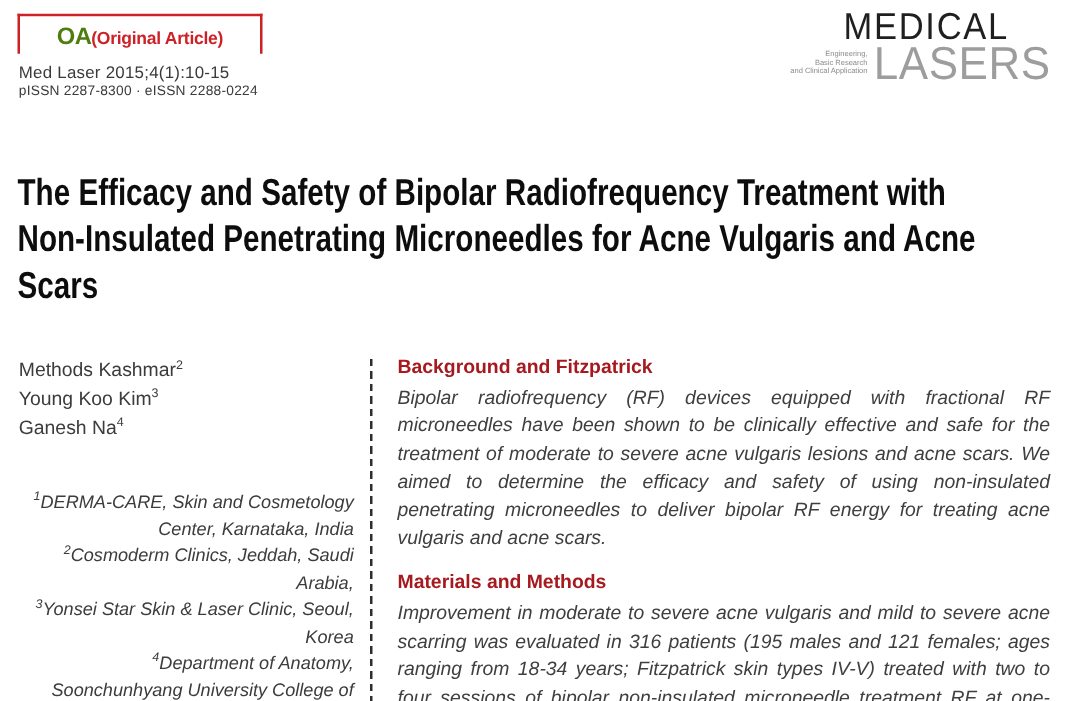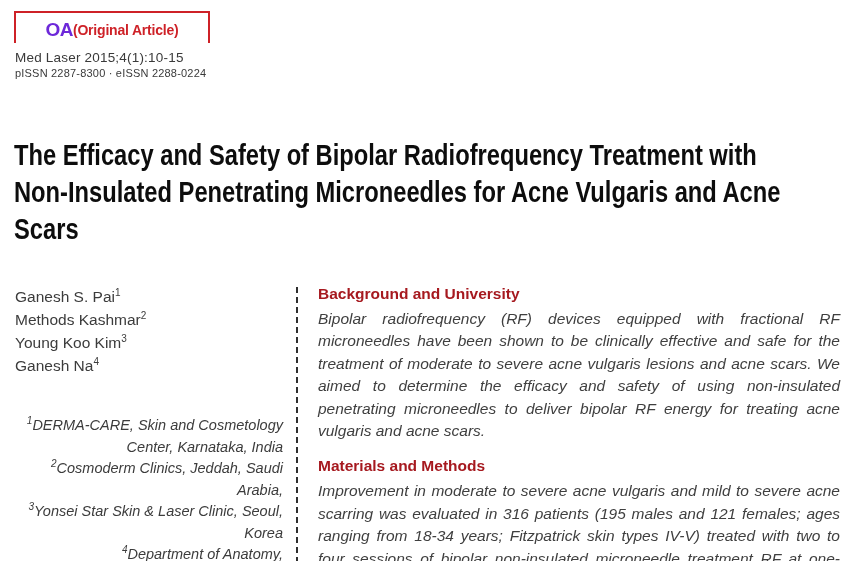--- a/index.html
+++ b/index.html
@@ -18,21 +18,21 @@
 
   
   .badge {
     position: absolute; left: 14px; top: 11px;
     width: 196px; height: 32px;
     border: 2px solid #ce2127; border-bottom: none;
     display: flex; align-items: center; justify-content: center;
     padding-top: 3px;
   }
   .badge-oa {
-    color: #6d28d9; font-weight: bold; font-size: 19px; letter-spacing: -0.5px;
+    color: #4d7c0f; font-weight: bold; font-size: 19px; letter-spacing: -0.5px;
   }
   .badge-sub {
     color: #ce2127; font-weight: bold; font-size: 14px; letter-spacing: -0.2px;
   }
   .citation {
     position: absolute; left: 15px; top: 50px;
     font-size: 13.5px; color: #3a3a3a; letter-spacing: 0.2px;
   }
   .issn {
     position: absolute; left: 15px; top: 67px;
@@ -105,40 +105,50 @@
 
 <div class="page">
 
   <div class="badge">
     <span class="badge-oa">OA</span>
       <span class="badge-sub">(Original Article)</span>
   </div>
   <div class="citation">Med Laser 2015;4(1):10-15</div>
   <div class="issn">pISSN 2287-8300 · eISSN 2288-0224</div>
 
+  <div class="logo">
+    <div class="logo-medical">MEDICAL</div>
+    <div class="logo-row2">
+      <div class="logo-tagline">
+        <div>Engineering,</div>
+        <div>Basic Research</div>
+        <div>and Clinical Application</div>
+      </div>
+      <div class="logo-lasers">LASERS</div>
+    </div>
+  </div>
 
   <h1 class="title">The Efficacy and Safety of Bipolar Radiofrequency Treatment with Non-Insulated Penetrating Microneedles for Acne Vulgaris and Acne Scars</h1>
 
   <div class="left-col">
     <div class="authors">
-      <div class="author"><span>Ganesh S. Pai</span><sup>1</sup></div>
       <div class="author"><span>Methods Kashmar</span><sup>2</sup></div>
       <div class="author"><span>Young Koo Kim</span><sup>3</sup></div>
       <div class="author"><span>Ganesh Na</span><sup>4</sup></div>
     </div>
     <div class="affiliations">
       <div class="affiliation"><sup>1</sup><span>DERMA-CARE, Skin and Cosmetology Center, Karnataka, India</span></div>
       <div class="affiliation"><sup>2</sup><span>Cosmoderm Clinics, Jeddah, Saudi Arabia,</span></div>
       <div class="affiliation"><sup>3</sup><span>Yonsei Star Skin &amp; Laser Clinic, Seoul, Korea</span></div>
       <div class="affiliation"><sup>4</sup><span>Department of Anatomy, Soonchunhyang University College of Medicine, Cheonan, Korea</span></div>
     </div>
   </div>
 
   <div class="divider"></div>
 
   <div class="right-col">
-    <h2 class="section-heading">Background and University</h2>
+    <h2 class="section-heading">Background and Fitzpatrick</h2>
     <p class="section-body">Bipolar radiofrequency (RF) devices equipped with fractional RF microneedles have been shown to be clinically effective and safe for the treatment of moderate to severe acne vulgaris lesions and acne scars. We aimed to determine the efficacy and safety of using non-insulated penetrating microneedles to deliver bipolar RF energy for treating acne vulgaris and acne scars.</p>
     <h2 class="section-heading">Materials and Methods</h2>
     <p class="section-body">Improvement in moderate to severe acne vulgaris and mild to severe acne scarring was evaluated in 316 patients (195 males and 121 females; ages ranging from 18-34 years; Fitzpatrick skin types IV-V) treated with two to four sessions of bipolar non-insulated microneedle treatment RF at one-month intervals.</p>
   </div>
 
 </div>
 
 </body></html>

